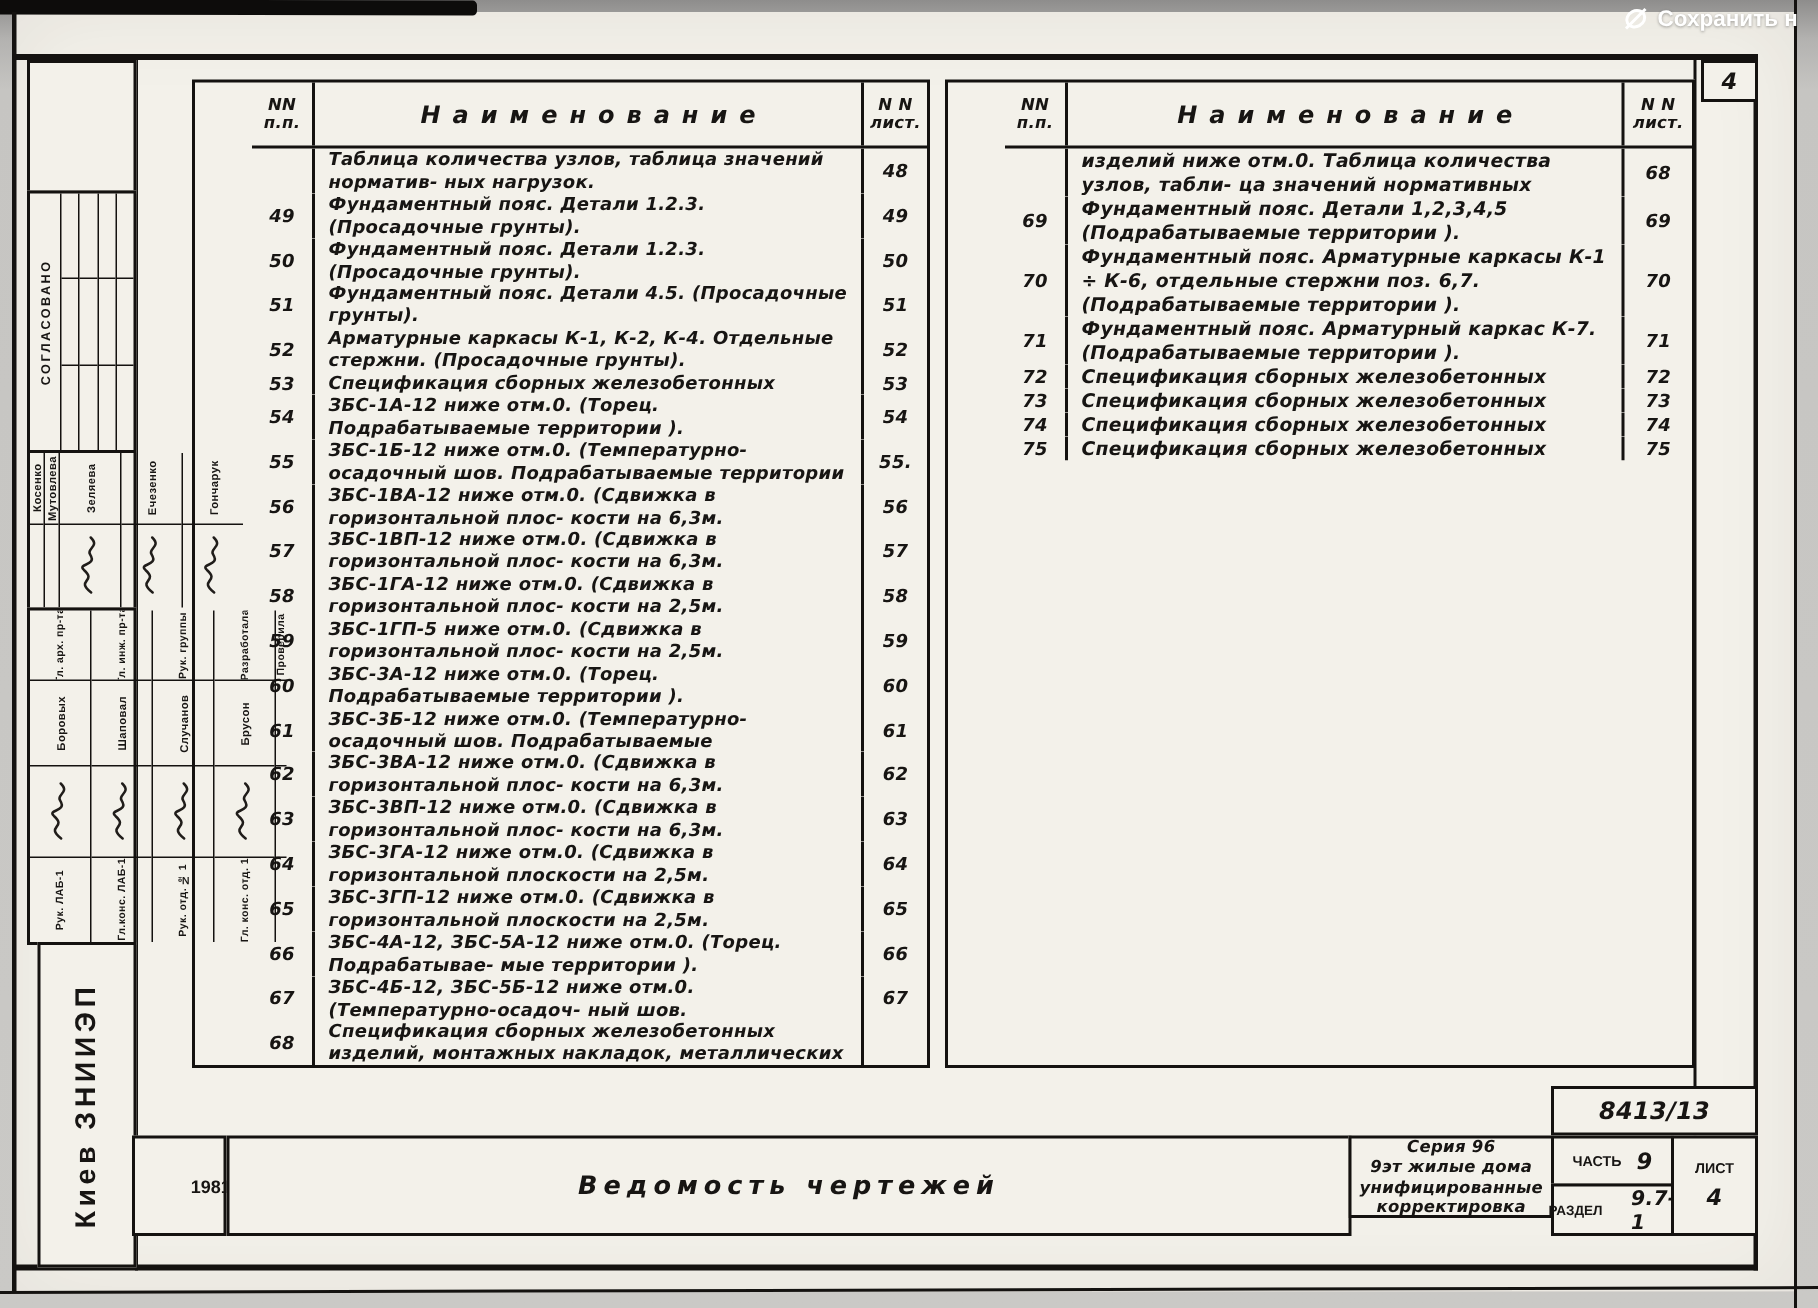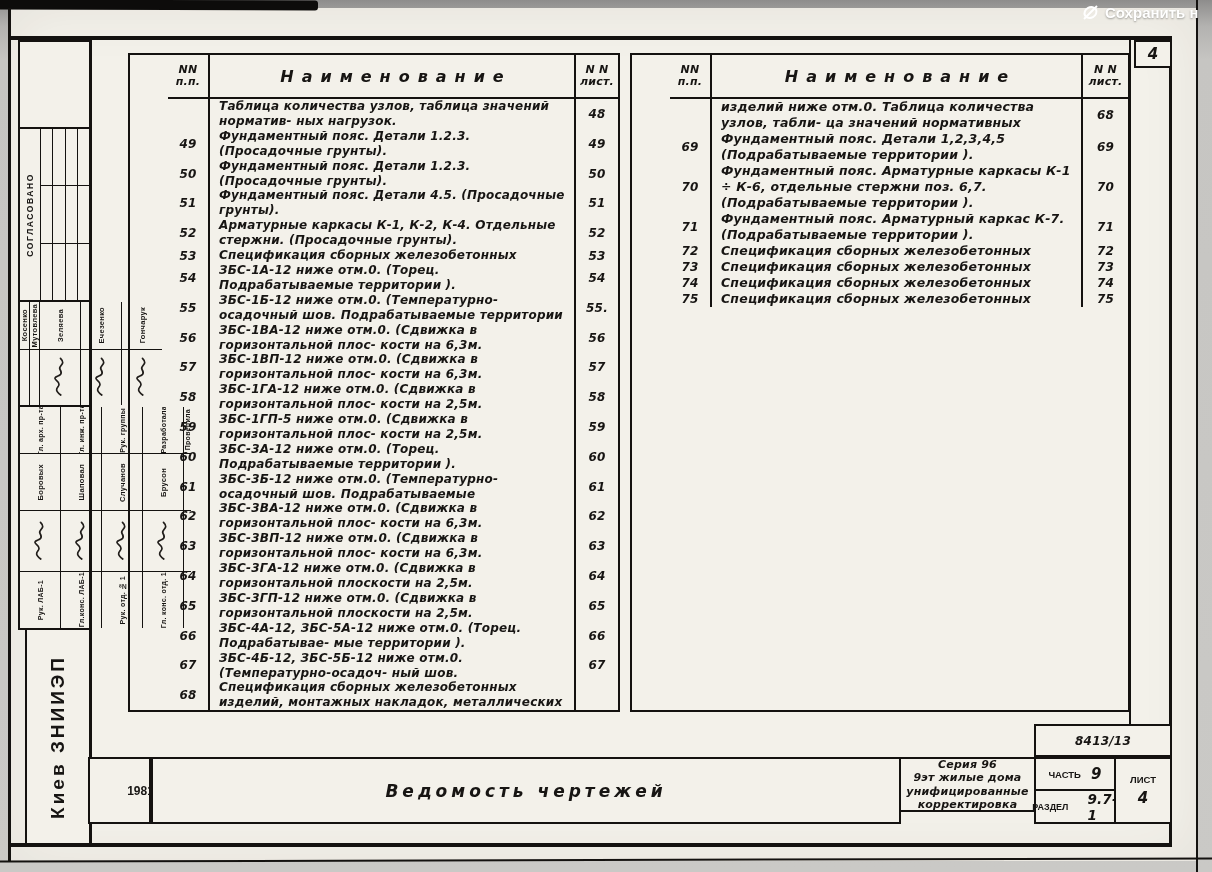--- a/index.html
+++ b/index.html
@@ -413,21 +413,21 @@
           </div>
         </div>
       </div>
   </div>
 
   <div class="abs box" style="left:25px;top:628px;width:66px;height:217px;display:flex;align-items:center;justify-content:center;">
     <span class="vtext print" style="font-size:19px;letter-spacing:3px;">Киев ЗНИИЭП</span>
   </div>
 
   <div class="abs tb" style="left:1034px;top:724px;width:138px;height:33px;">
-    <span class="hw" style="font-size:12px;">8413/13</span>
+    <span class="hw" style="font-size:16px;">8413/13</span>
   </div>
 
   <div class="abs tb" style="left:88px;top:757px;width:63px;height:67px;">
     <span class="print" style="font-size:12px;margin-left:42px;">1981</span>
   </div>
 
   <div class="abs tb" style="left:151px;top:757px;width:750px;height:67px;">
     <span class="hw" style="font-size:17px;letter-spacing:4px;">Ведомость чертежей</span>
   </div>
 

